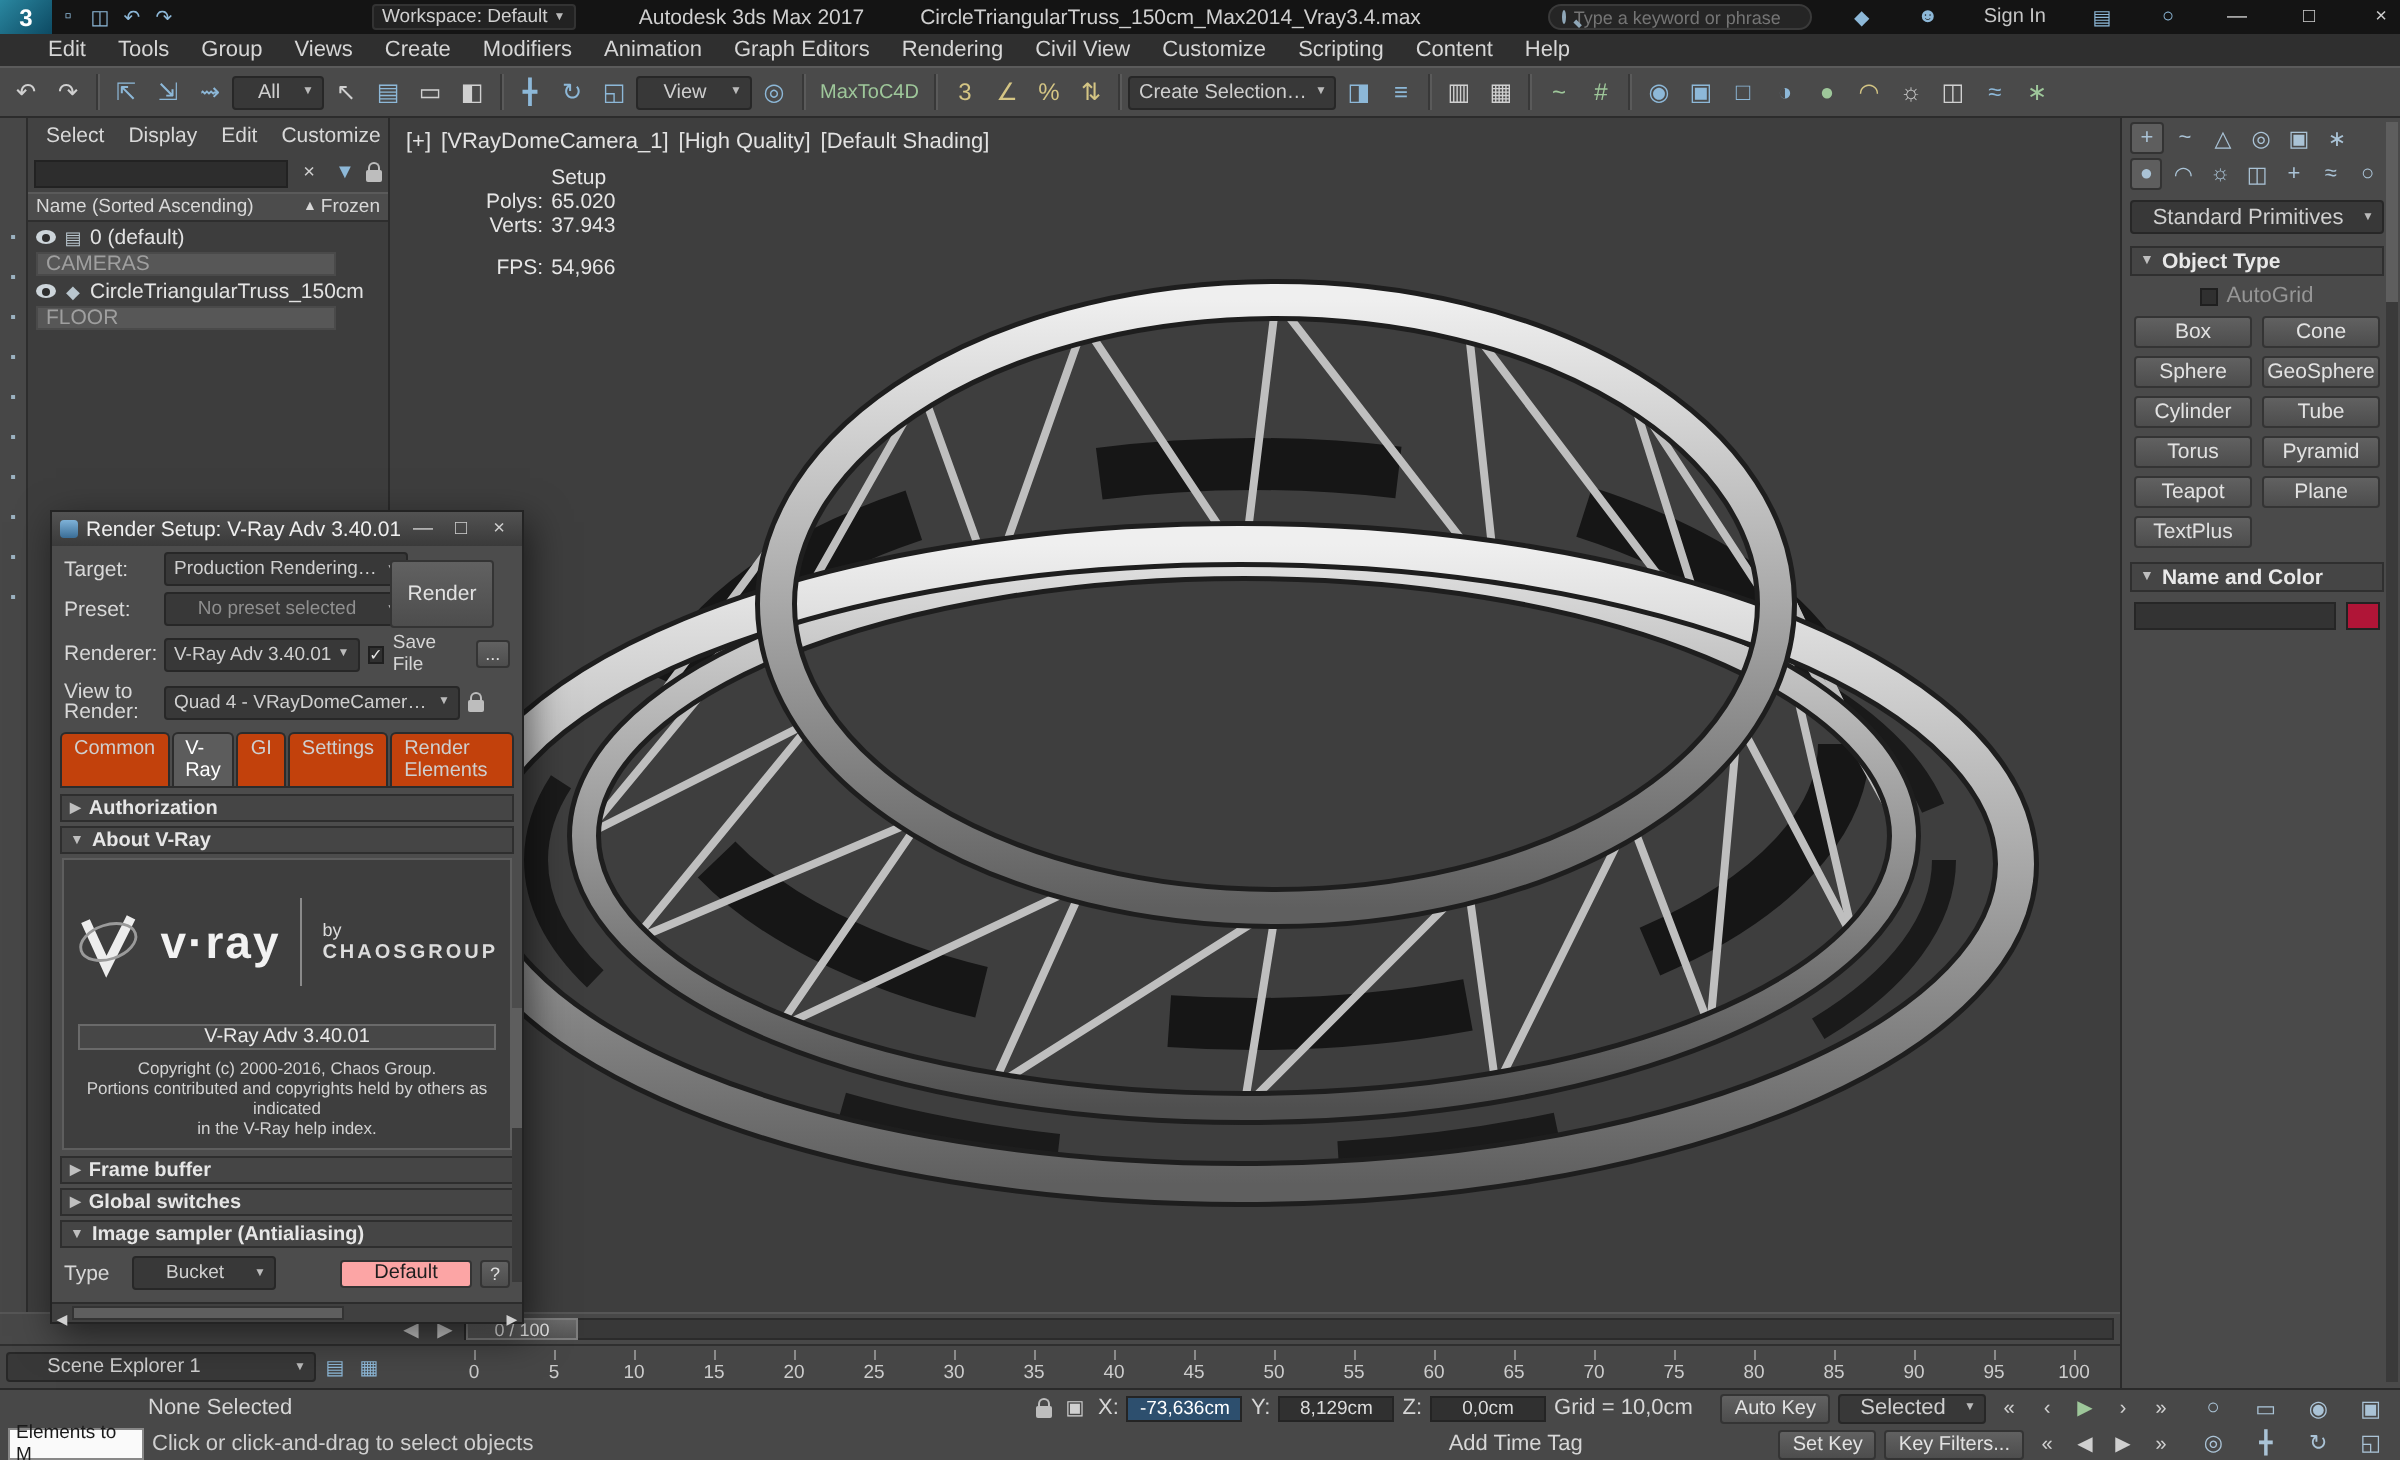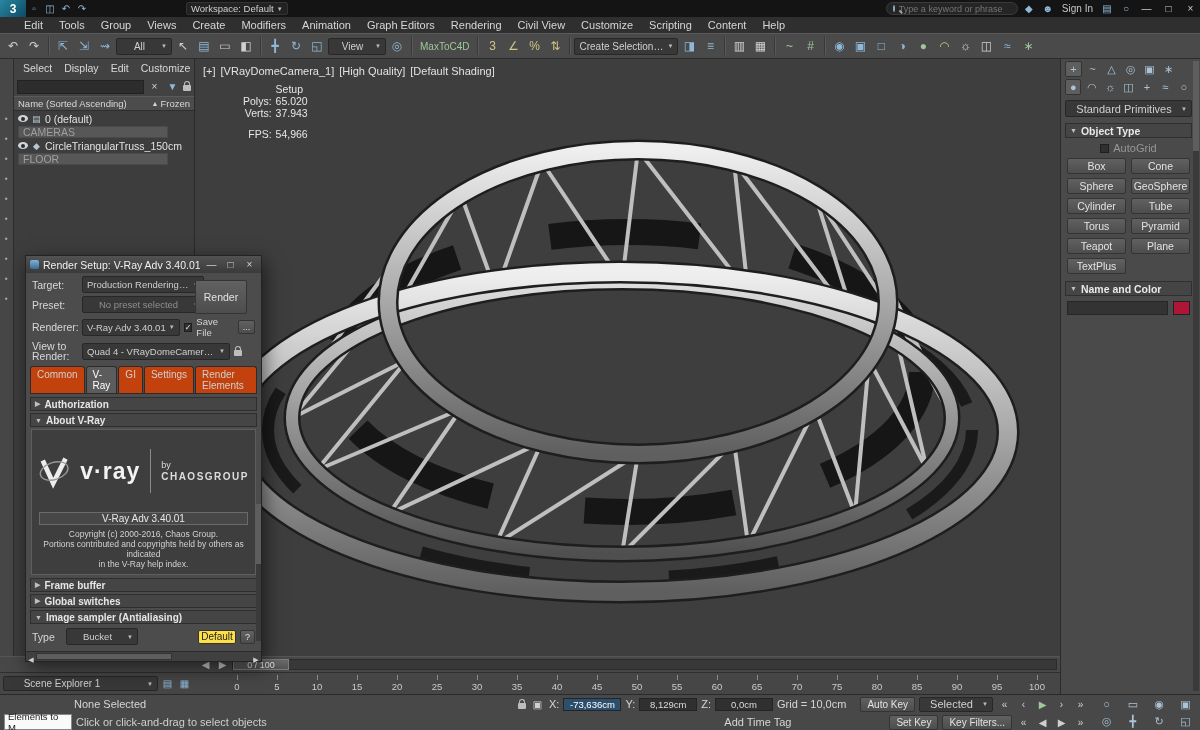--- a/index.html
+++ b/index.html
@@ -20,21 +20,21 @@
   .lock::before { content:""; position:absolute; left:1px; top:-4px; width:4px; height:4px; border:1.5px solid #bdbdbd; border-bottom:none; border-radius:3px 3px 0 0; }
   .mag { width:7px; height:7px; border:1.5px solid #8fa7b8; border-radius:50%; position:relative; display:inline-block; }
   .mag::after { content:""; position:absolute; left:5px; top:5px; width:4px; height:1.5px; background:#8fa7b8; transform:rotate(45deg); }
 
   
   .titlebar { position:absolute; left:0; top:0; width:1200px; height:17px; background:#141414; display:flex; align-items:center; font-size:10px; color:#c6c6c6; }
   .logo3 { width:26px; height:17px; background:linear-gradient(135deg,#2a87a0,#0d4a63); color:#fff; font-weight:bold; font-size:12px; display:flex; align-items:center; justify-content:center; }
   .titlebar .ic { width:16px; height:16px; font-size:10px; }
   .ws { height:13px; font-size:9.5px; margin-left:96px; background:#222; border-color:#333; }
   .title-center { display:flex; gap:28px; margin:0 auto; color:#cfcfcf; font-size:10.5px; white-space:nowrap; }
-  .title-right { display:flex; align-items:center; gap:3px; margin-left:auto; }
+  .title-right { display:flex; align-items:center; gap:17px; margin-left:auto; }
   .searchbox { display:flex; align-items:center; gap:4px; width:132px; height:13px; background:#252525; border:1px solid #3a3a3a; border-radius:7px; padding:0 6px; }
   .searchbox input { flex:1; background:transparent; border:none; outline:none; color:#bbb; font-size:9px; font-family:"Liberation Sans",sans-serif; }
   .winbtn { width:19px; height:15px; display:inline-flex; align-items:center; justify-content:center; color:#cfcfcf; font-size:10px; }
 
   
   .menubar { position:absolute; left:0; top:17px; width:1200px; height:16px; background:#2f2f2f; display:flex; align-items:center; padding-left:16px; }
   .menu-item { padding:1px 8px; color:#d6d6d6; white-space:nowrap; font-size:11px; }
   .toolbar { position:absolute; left:0; top:33px; width:1200px; height:26px; background:#4a4a4a; border-top:1px solid #5b5b5b; border-bottom:1px solid #2c2c2c; display:flex; align-items:center; padding:0 3px; gap:1px; }
   .tsep { width:1px; height:18px; background:#383838; box-shadow:1px 0 0 #5a5a5a; margin:0 3px; }
   .toolbar .dd { font-size:10px; }
@@ -137,20 +137,24 @@
 <div class="titlebar">
   <div class="logo3">3</div>
   <span class="ic b">▫</span>
   <span class="ic b">◫</span>
   <span class="ic b">↶</span>
   <span class="ic b">↷</span>
   <div class="dd ws">
     <span>Workspace: Default</span>
     <span class="caret">▼</span>
   </div>
+  <div class="title-center">
+    <span>Autodesk 3ds Max 2017</span>
+    <span>CircleTriangularTruss_150cm_Max2014_Vray3.4.max</span>
+  </div>
   <div class="title-right">
     <div class="searchbox">
       <span class="mag"></span>
       <input placeholder="Type a keyword or phrase" style="">
     </div>
     <span class="ic b">◆</span>
     <span class="ic b">☻</span>
     <span style="font-size:10px; padding:0 3px;">Sign In</span>
     <span class="ic b">▤</span>
     <span class="ic b">○</span>
@@ -178,21 +182,21 @@
     <span class="menu-item">Help</span>
   </div>
 
 <div class="toolbar">
   <span class="ic w">↶</span>
   <span class="ic w">↷</span>
   <div class="tsep"></div>
   <span class="ic b">⇱</span>
   <span class="ic b">⇲</span>
   <span class="ic b">⇝</span>
-  <div class="dd" style="width:56px">
+  <div class="dd" style="width:46px">
     <span>All</span>
     <span class="caret">▼</span>
   </div>
   <span class="ic w">↖</span>
   <span class="ic b">▤</span>
   <span class="ic w">▭</span>
   <span class="ic w">◧</span>
   <div class="tsep"></div>
   <span class="ic b">╋</span>
   <span class="ic b">↻</span>
@@ -480,21 +484,21 @@
       <span class="arr">▼</span>
       <span>Image sampler (Antialiasing)</span>
     </div>
     <div class="rd-row" style="margin:4px 2px 13px">
       <span style="width:30px">Type</span>
       <div class="dd" style="width:72px">
         <span style="font-size:9.5px">Bucket</span>
         <span class="caret">▼</span>
       </div>
       <span style="flex:1"></span>
-      <button class="btn3d" style="width:38px;height:14px;background:#fde047;color:#1e1e1e;font-size:10px">Default</button>
+      <button class="btn3d" style="width:66px;height:14px;background:#fca5a5;color:#1e1e1e;font-size:10px">Default</button>
       <button class="btn3d" style="width:15px;height:14px;font-size:9px">?</button>
     </div>
     <div class="rd-vscroll">
         <div class="thumb"></div>
       </div>
   </div>
 
   <div class="rd-hscroll">
     <span class="ic sm w" style="width:10px;font-size:7px">◀</span>
     <div class="thumb"></div>

